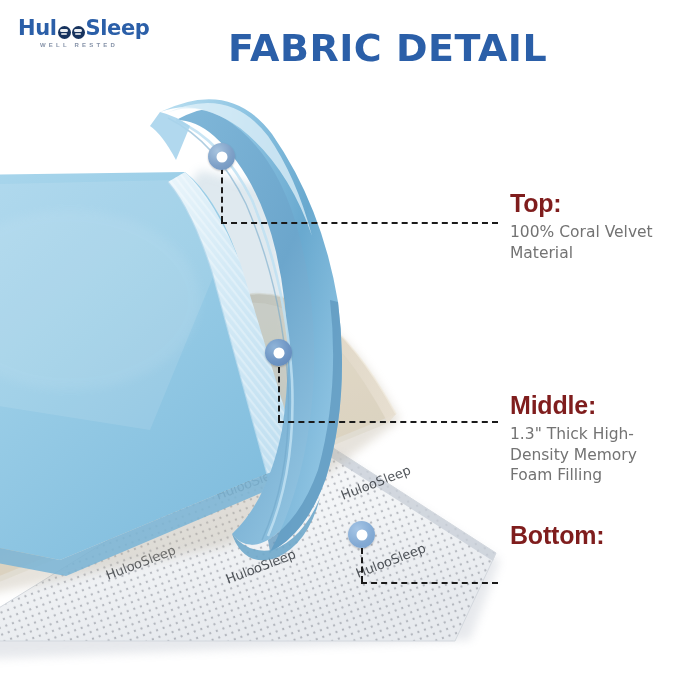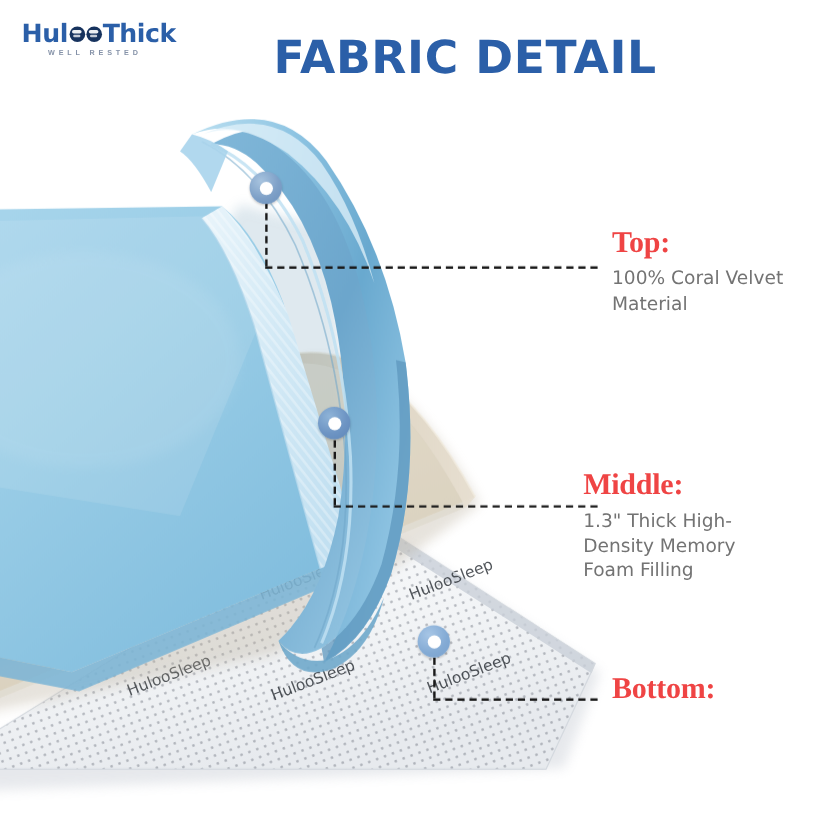--- a/index.html
+++ b/index.html
@@ -11,21 +11,21 @@
     overflow:hidden;
   }
   #stage{position:relative;width:679px;height:679px;overflow:hidden;background:#fff;}
 
   
   .logo{position:absolute;left:18px;top:18px;width:150px;height:40px;}
   .logo-word{
     font-family:"DejaVu Sans", sans-serif;
     font-weight:700;font-size:21px;letter-spacing:-0.4px;
     color:#2B5FA8;line-height:1;white-space:nowrap;
-    display:flex;align-items:flex-start;
+    display:flex;align-items:flex-end;
   }
   .logo-oo{display:inline-flex;gap:1px;margin:0 1px;}
   .oo-dot{
     width:13px;height:13px;border-radius:50%;
     background:#17335E;position:relative;display:inline-block;
     margin-top:4px;
   }
   .oo-dot::before{
     content:"";position:absolute;left:2.5px;top:2.5px;
     width:8px;height:3px;border-radius:2px;
@@ -69,44 +69,44 @@
   .marker.m-bot{background:radial-gradient(circle at 35% 30%, #A7C6E6 0%, #83AAD4 60%, #7AA2CE 100%);}
 
   
   .lead-v{position:absolute;width:0;border-left:2px dashed #1A1A1A;}
   .lead-h{position:absolute;height:0;border-top:2px dashed #1A1A1A;}
 
   
   .callout{position:absolute;width:170px;}
   .callout h3{
     margin:0 0 6px 0;
-    font-family:Liberation Serif, serif;
+    font-family:Liberation Sans, sans-serif;
     font-weight:700;font-size:25px;letter-spacing:-0.2px;
-    color:#ef4444;line-height:1.05;
+    color:#7f1d1d;line-height:1.05;
   }
   .callout p{
     margin:0;
     font-family:"DejaVu Sans", sans-serif;
     font-weight:400;font-size:15.5px;line-height:1.32;
     color:#737373;
   }
 </style>
 </head>
 <body>
 
 <div id="stage">
 
   <div class="logo">
     <div class="logo-word">
       <span>Hul</span>
       <span class="logo-oo">
         <span class="oo-dot"></span>
           <span class="oo-dot"></span>
       </span>
-      <span>Thick</span>
+      <span>Sleep</span>
     </div>
     <div class="logo-tag">WELL RESTED</div>
   </div>
 
   <div class="title">FABRIC DETAIL</div>
 
   <svg class="product" viewBox="0 0 679 679">
     <defs>
 
       <linearGradient id="blueTop" x1="0" y1="0" x2="0.75" y2="1">
@@ -236,22 +236,22 @@
 
   <div class="lead-v" style="left:361px;top:548px;height:34px;"></div>
   <div class="lead-h" style="left:361px;top:582px;width:137px;"></div>
   <div class="marker m-bot" style="left:348px;top:521px;"></div>
 
   <div class="callout" style="left:510px;top:190px;">
     <h3>Top:</h3>
     <p>100% Coral Velvet Material</p>
   </div>
 
-  <div class="callout" style="left:486px;top:392px;">
+  <div class="callout" style="left:510px;top:392px;">
     <h3>Middle:</h3>
     <p>1.3" Thick High-Density Memory Foam Filling</p>
   </div>
 
-  <div class="callout" style="left:510px;top:562px;">
+  <div class="callout" style="left:510px;top:522px;">
     <h3>Bottom:</h3>
   </div>
 
 </div>
 
 </body></html>

